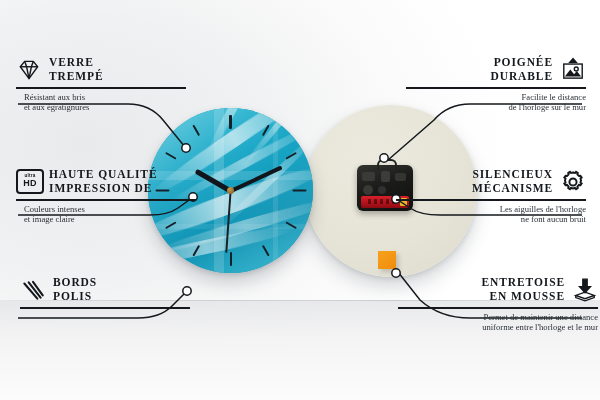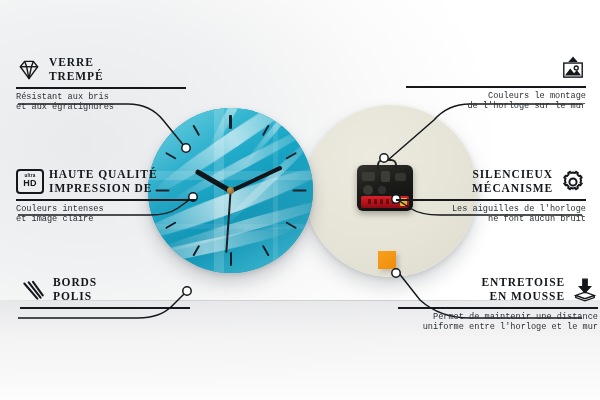--- a/index.html
+++ b/index.html
@@ -97,22 +97,22 @@
   .callout.left .row{justify-content:flex-start;}
   .callout.right .row{justify-content:flex-end;}
   .title{
     font-family:"Liberation Serif", serif;
     font-weight:bold;font-size:11.5px;line-height:13.5px;
     letter-spacing:.9px;color:#14181c;text-transform:uppercase;
   }
   .callout.right .title{text-align:right;}
   .rule{height:1.6px;background:#15191d;margin:4px 0 3px 0;}
   .desc{
-    font-family:Liberation Mono, monospace;
-    font-size:8.6px;line-height:10.6px;color:#2a3036;white-space:pre-line;
+    font-family:Liberation Serif, serif;
+    font-size:8.6px;line-height:10.6px;color:#2a3036;white-space:pre-line;margin-left:8px;
   }
   .callout.right .desc{text-align:right;}
   .ic{flex:0 0 auto;width:26px;height:26px;color:#14181c;}
   .ic svg{display:block;width:26px;height:26px;}
 
   .hd-badge{
     width:24px;height:21px;border:2px solid #14181c;border-radius:4px;
     display:flex;flex-direction:column;align-items:center;justify-content:center;line-height:1;
   }
   .hd-ultra{font-family:"Liberation Sans", sans-serif;font-size:4.6px;font-weight:bold;letter-spacing:.2px;color:#14181c;}
@@ -249,31 +249,35 @@
       <div>
         <div class="title">BORDS</div>
         <div class="title">POLIS</div>
       </div>
     </div>
     <div class="rule"></div>
   </div>
 
   <div class="callout right" style="right:14px;top:56px;width:180px;">
     <div class="row">
+      <div>
+        <div class="title">POIGNÉE</div>
+        <div class="title">DURABLE</div>
+      </div>
       <span class="ic">
         <svg viewBox="0 0 24 24" fill="none" stroke="currentColor" stroke-width="1.3">
           <path d="M12 1.5 L9 5 H15 Z" fill="currentColor"></path>
           <rect x="3.5" y="6.5" width="17" height="13"></rect>
           <circle cx="15" cy="11" r="1.8"></circle>
           <path d="M4.5 18 L9.5 11.5 L13 16 L15.5 13 L19.5 18 Z" fill="currentColor" stroke="none"></path>
         </svg>
       </span>
     </div>
     <div class="rule"></div>
-    <div class="desc">Couleurs le montage
+    <div class="desc">Facilite le distance
 de l'horloge sur le mur</div>
   </div>
 
   <div class="callout right" style="right:14px;top:168px;width:190px;">
     <div class="row">
       <div>
         <div class="title">SILENCIEUX</div>
         <div class="title">MÉCANISME</div>
       </div>
       <span class="ic">

